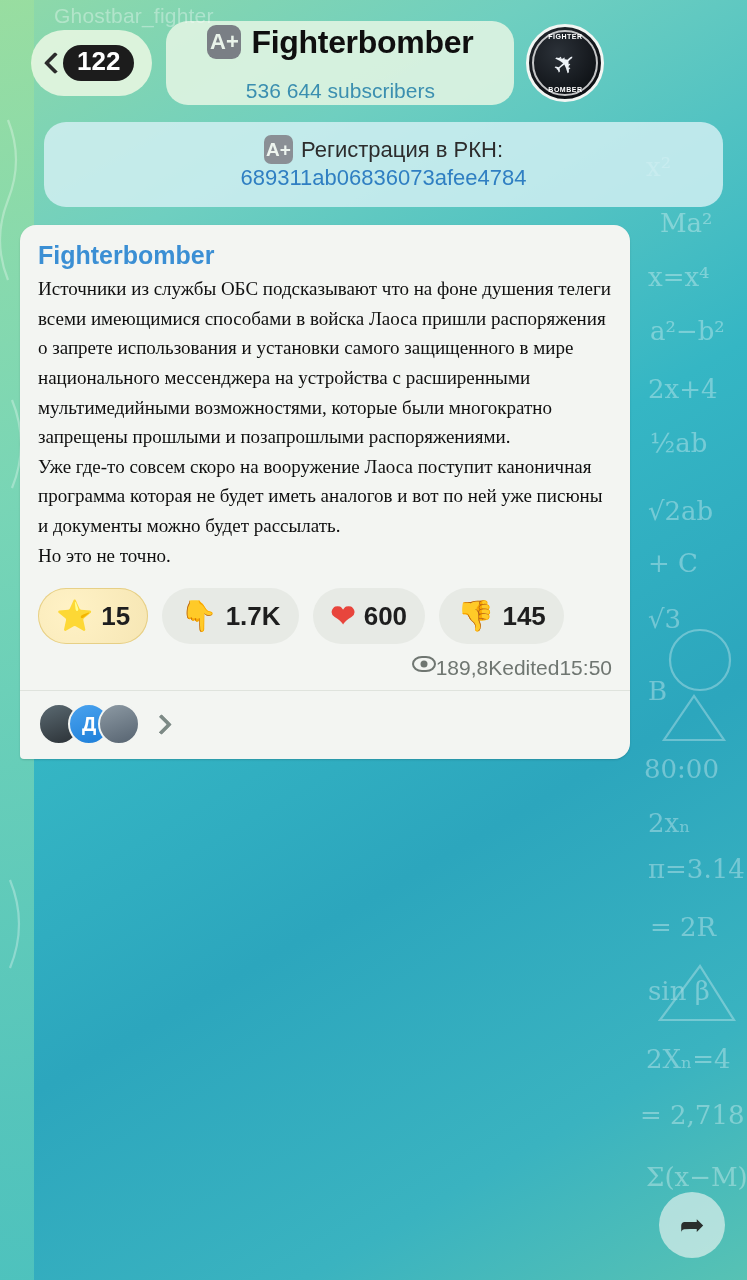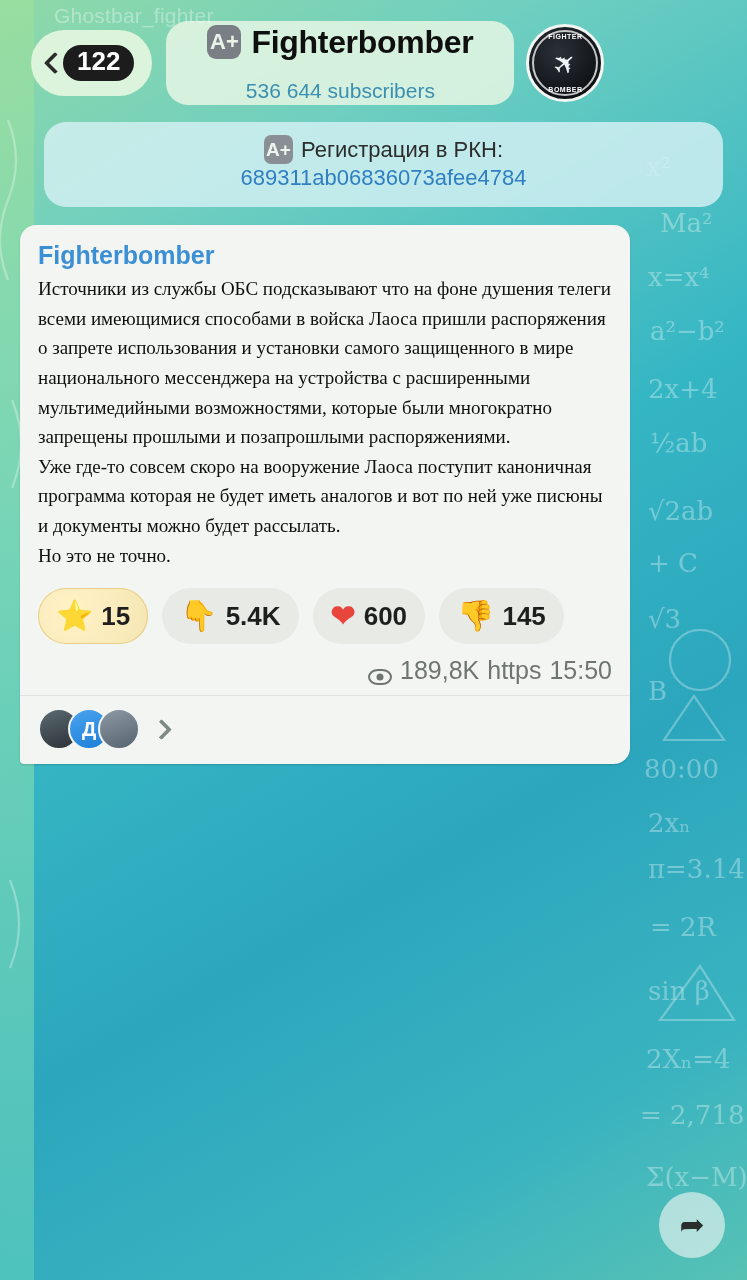--- a/index.html
+++ b/index.html
@@ -227,24 +227,23 @@
     font-weight: bold;
     color: #1e1e1e;
   }
   .reaction.sparkle {
     background: radial-gradient(circle at 30% 40%, #fff2c6, #f6e6b4);
     box-shadow: inset 0 0 0 1px rgba(225,200,120,.8);
   }
   .reaction .emo { font-size: 30px; line-height: 1; }
   .meta {
     display: flex;
-    align-items: flex-end;
+    align-items: flex-start;
     justify-content: flex-end;
-    gap: 8px;
-    font-size: 25px;
+    font-size: 21px;
     color: #6f7671;
     margin-top: 12px;
   }
   .eye {
     width: 24px; height: 16px;
     border-radius: 50% / 60%;
     border: 2px solid #6f7671;
     position: relative;
   }
   .eye::after {
@@ -398,36 +397,36 @@
 Уже где-то совсем скоро на вооружение Лаоса поступит каноничная программа которая не будет иметь аналогов и вот по ней уже писюны и документы можно будет рассылать.
 Но это не точно.</div>
 
   <div class="reactions">
     <div class="reaction sparkle">
       <span class="emo">⭐</span>
       <span>15</span>
     </div>
     <div class="reaction">
       <span class="emo">👇</span>
-      <span>5.4K</span>
+      <span>1.7K</span>
     </div>
     <div class="reaction">
       <span class="emo" style="color:#e8453c">❤</span>
       <span>600</span>
     </div>
     <div class="reaction">
       <span class="emo">👎</span>
       <span>145</span>
     </div>
   </div>
 
   <div class="meta">
     <span class="eye"></span>
     <span>189,8K</span>
-    <span>https</span>
+    <span>edited</span>
     <span>15:50</span>
   </div>
 
   <div class="comments-bar">
     <div class="avatars">
       <div class="mini-ava ma1"></div>
       <div class="mini-ava ma2">Д</div>
       <div class="mini-ava ma3"></div>
     </div>
     <div class="chev-right"></div>

